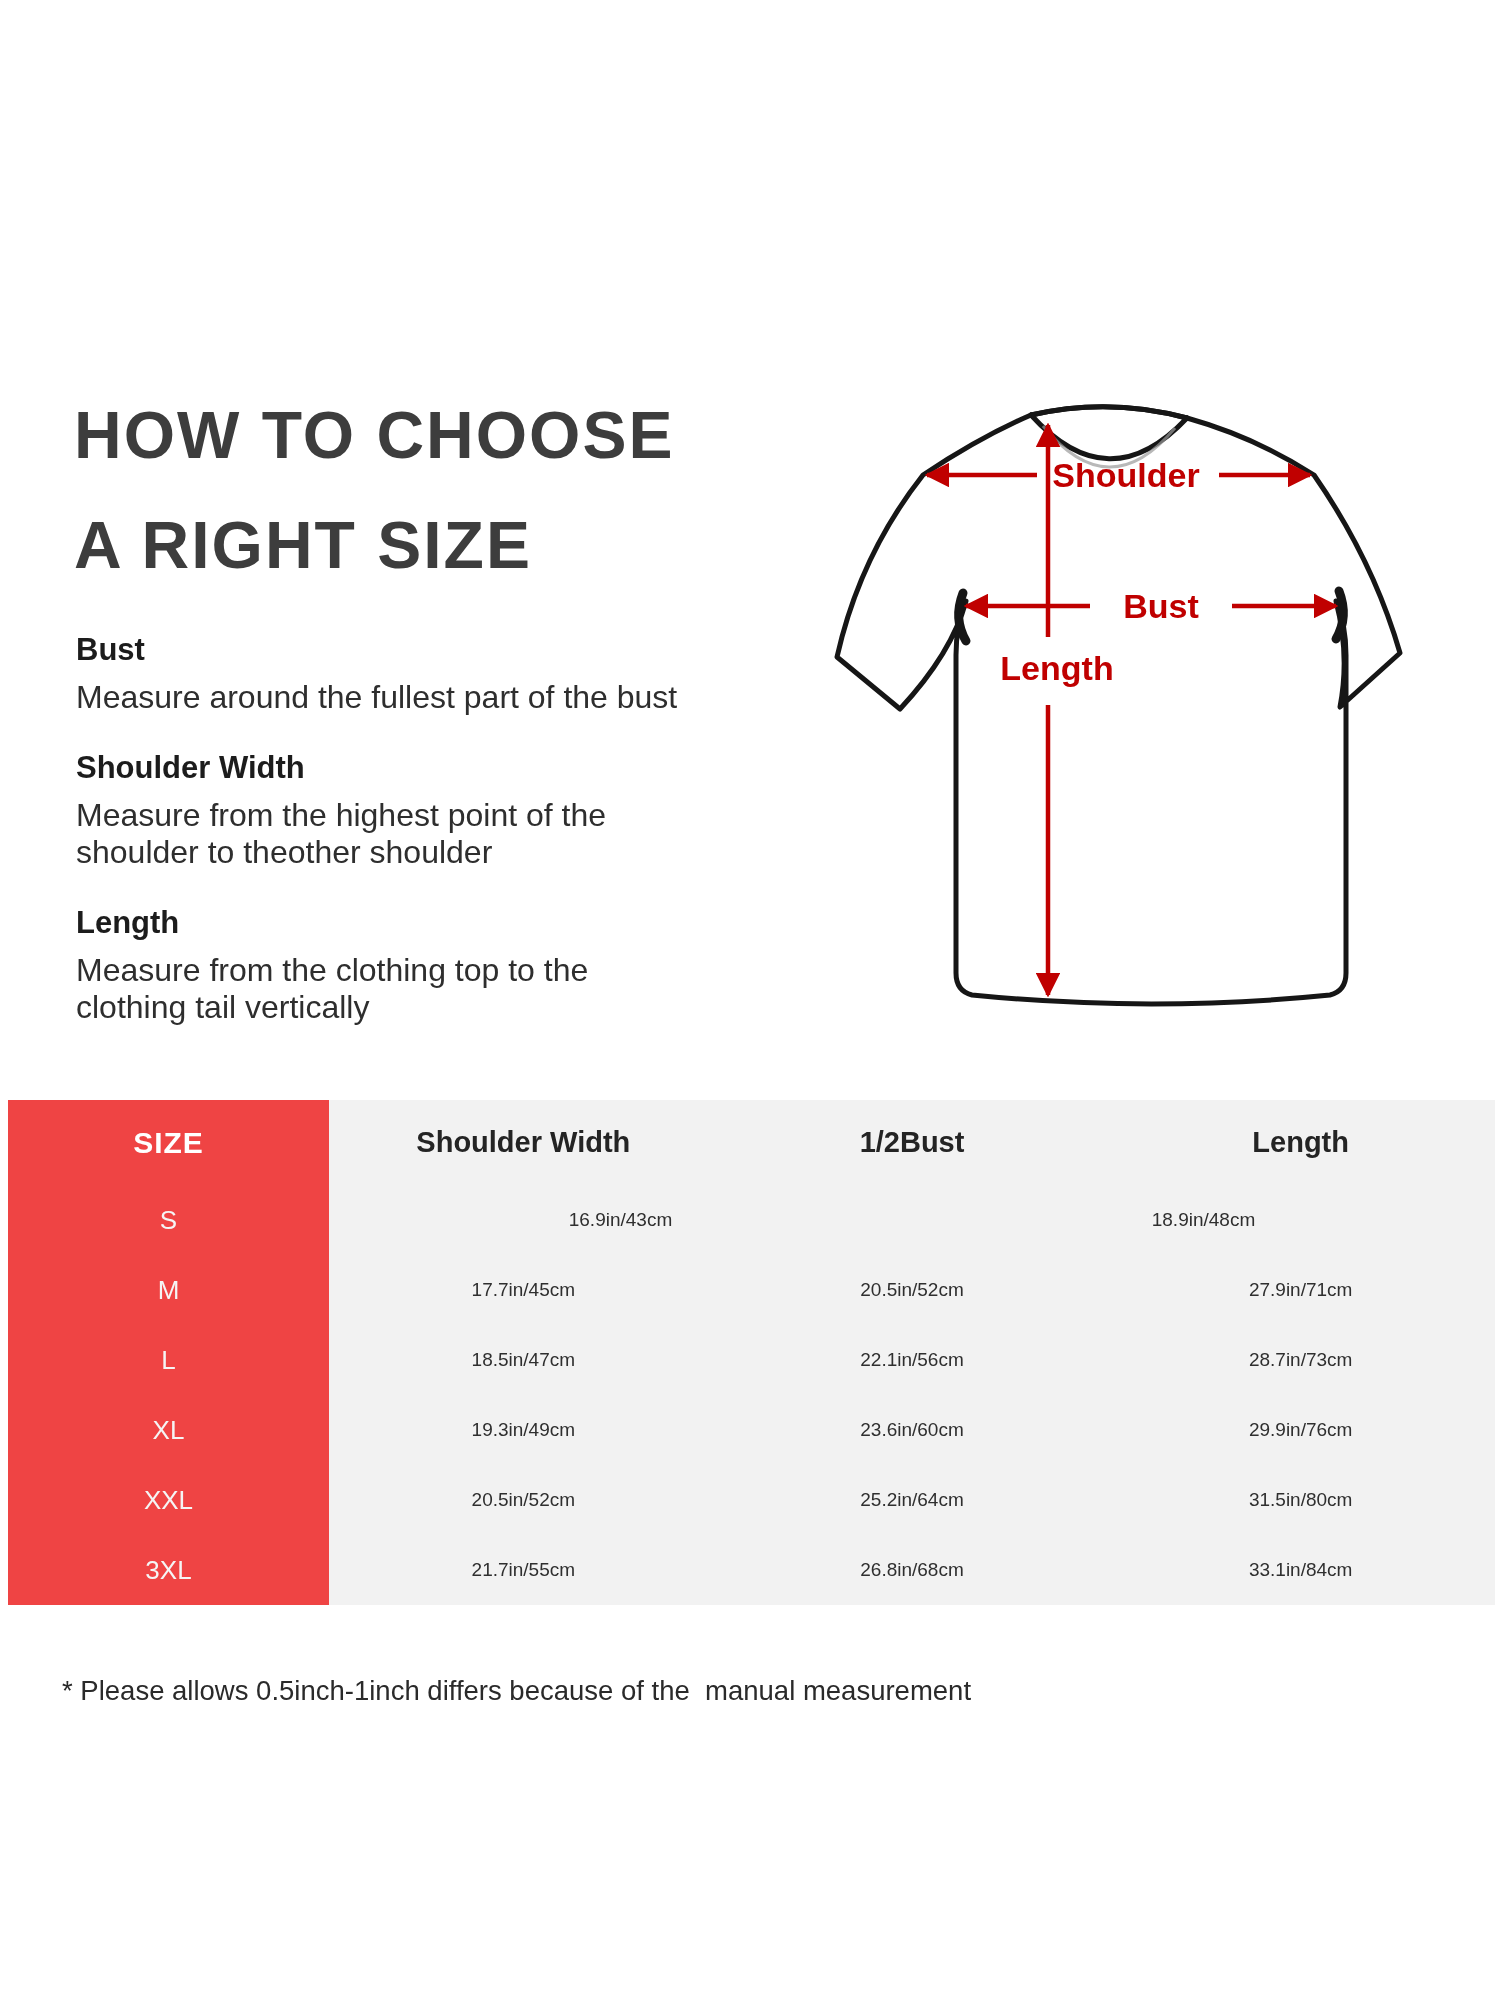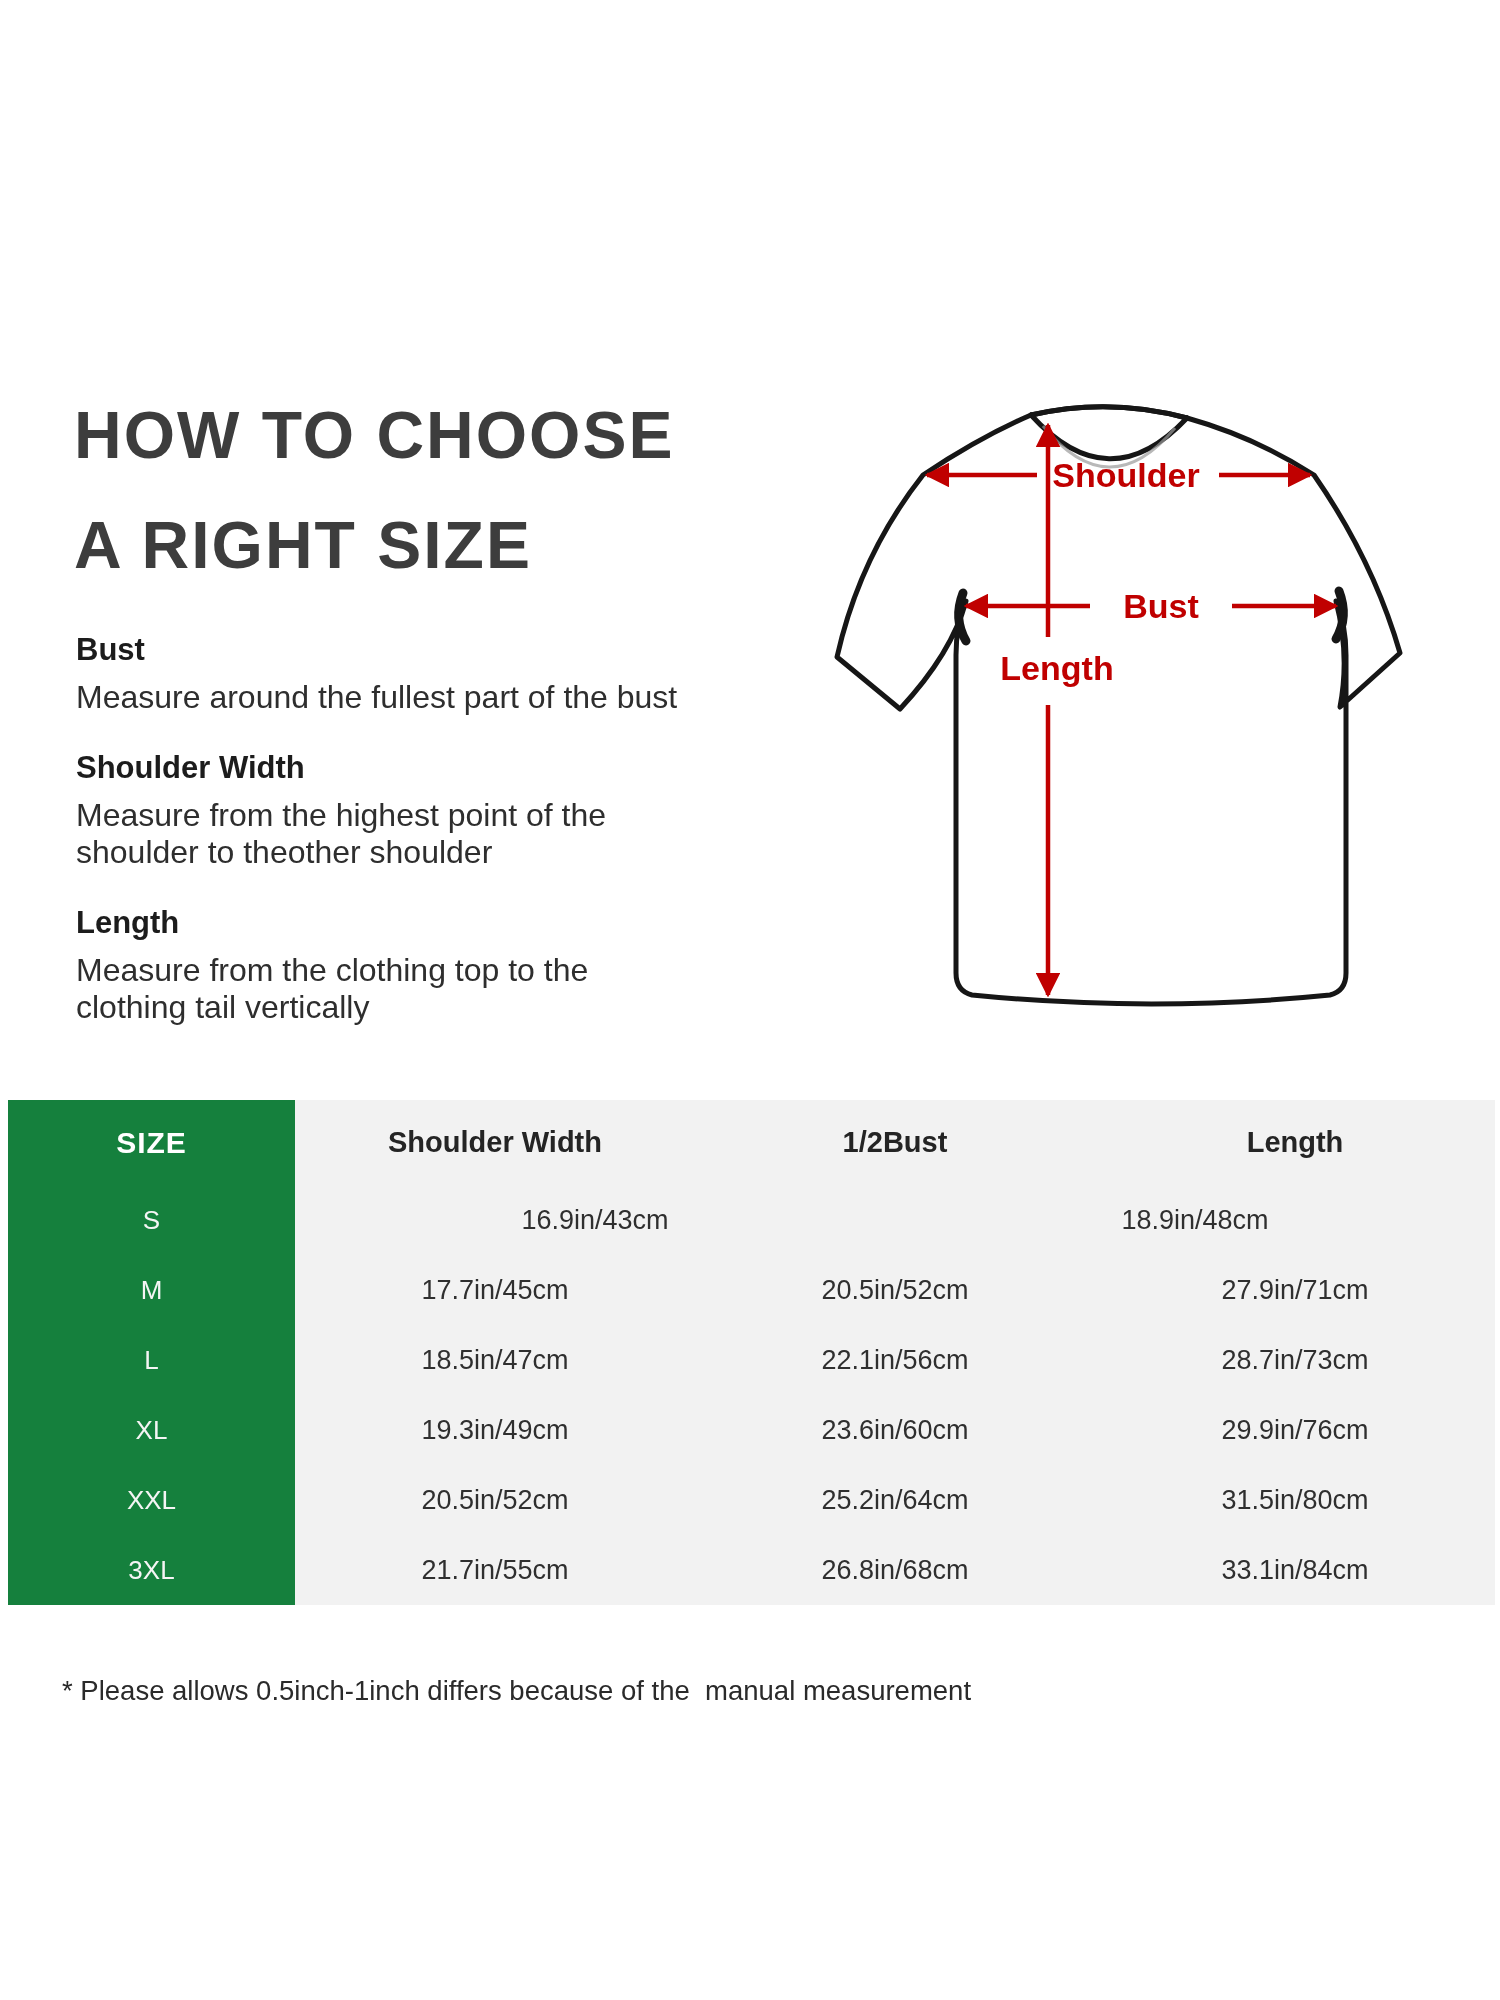--- a/index.html
+++ b/index.html
@@ -37,27 +37,27 @@
   .shirt-fill { fill: #ffffff; stroke: #161616; stroke-width: 5; stroke-linecap: round; stroke-linejoin: round; }
   .collar-accent { fill: none; stroke: #9a9a9a; stroke-width: 3; opacity: 0.7; }
   .pit { fill: none; stroke: #161616; stroke-width: 9; stroke-linecap: round; }
   .measure { fill: none; stroke: #c00000; stroke-width: 4.5; }
 
   
   .size-table { position: absolute; left: 8px; top: 1100px; width: 1487px; background: #f2f2f2; }
   .t-row { display: flex; height: 70px; align-items: stretch; }
   .t-row.header { height: 85px; }
   .c0 {
-    width: 287px; background: #15803d; color: #f5f5f5;
+    width: 321px; background: #ef4444; color: #f5f5f5;
     display: flex; align-items: center; justify-content: center; font-size: 26px;
   }
   .t-row.header .c0 { font-size: 30px; font-weight: 700; color: #ffffff; letter-spacing: 1px; }
   .c {
     flex: 1; display: flex; align-items: center; justify-content: center;
-    font-size: 27px; color: #2f2f2f;
+    font-size: 19px; color: #2f2f2f;
   }
   .t-row.header .c { font-size: 29px; font-weight: 700; color: #242424; }
 
   
   .footnote {
     position: absolute; left: 62px; top: 1675px;
     font-size: 27.5px; color: #2a2a2a; white-space: pre-wrap;
   }
 </style>
 </head>

